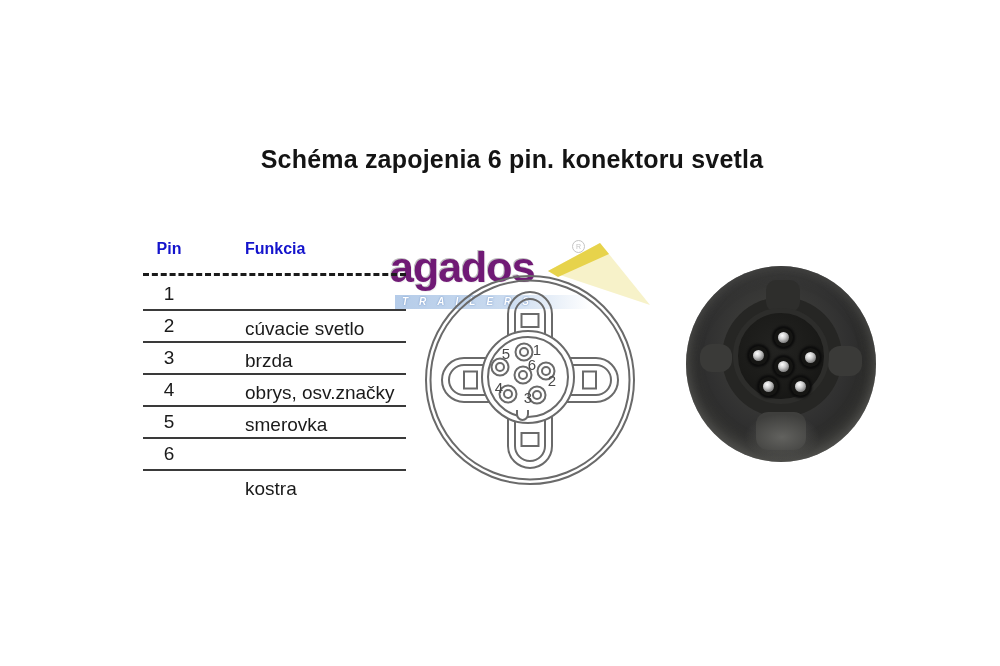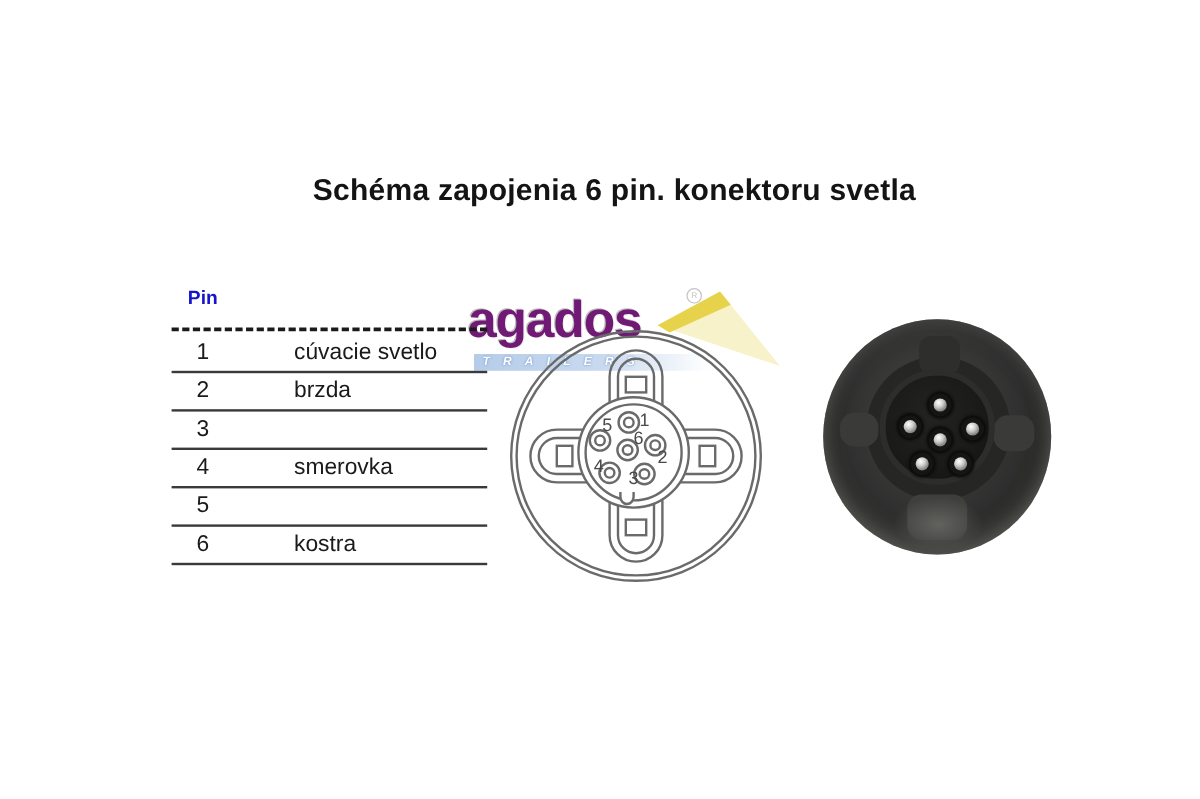--- a/index.html
+++ b/index.html
@@ -33,21 +33,21 @@
   
   .pin-table{position:absolute;left:143px;top:240px;width:263px;z-index:2;}
   .pt-header{height:33px;display:flex;align-items:flex-start;
     color:#1414cc;font-size:16px;font-weight:bold;}
   .pt-header .col-pin{width:52px;text-align:center;}
   .pt-header .col-fn{padding-left:50px;}
   .pt-dashes{border-top:3px dashed #1a1a1a;height:3px;}
   .pt-row{height:30px;line-height:30px;border-bottom:2px solid #3a3a3a;
     display:flex;font-size:19px;color:#1a1a1a;}
   .pt-row .col-pin{width:52px;text-align:center;}
-  .pt-row .col-fn{padding-left:50px;white-space:nowrap;}
+  .pt-row .col-fn{padding-left:50px;white-space:nowrap;margin-top:35px;}
   
   .connector-svg{position:absolute;left:415px;top:265px;z-index:2;}
   
   .photo{
     position:absolute;left:686px;top:266px;width:190px;height:196px;border-radius:50%;z-index:2;
     background:radial-gradient(ellipse at 48% 42%,#454543 0%,#3a3a38 30%,#303030 52%,#282826 70%,#343432 88%,#4c4c4a 97%,#6e6e6c 100%);
     box-shadow:inset 0 -8px 16px rgba(135,135,130,0.45), inset 0 6px 12px rgba(70,70,68,0.6);
   }
   .ph{position:absolute;}
   .ph-collar{left:36px;top:31px;width:120px;height:120px;border-radius:50%;background:#262624;}
@@ -75,32 +75,34 @@
   <div class="wm-reg">R</div>
   <svg class="wm-arrow" width="104" height="66" viewBox="0 0 104 66">
     <polygon points="0,30 52,2 102,64" fill="#f7f2c9"></polygon>
     <polygon points="0,30 52,2 61,13 10,36" fill="#e7d34b"></polygon>
   </svg>
   <div class="wm-sub">TRAILERS</div>
 
   <div class="pin-table">
     <div class="pt-header">
       <span class="col-pin">Pin</span>
+      <span class="col-fn">Funkcia</span>
     </div>
     <div class="pt-dashes"></div>
     <div class="pt-row">
       <span class="col-pin">1</span>
       <span class="col-fn">cúvacie svetlo</span>
     </div>
     <div class="pt-row">
       <span class="col-pin">2</span>
       <span class="col-fn">brzda</span>
     </div>
     <div class="pt-row">
       <span class="col-pin">3</span>
+      <span class="col-fn">obrys, osv.značky</span>
     </div>
     <div class="pt-row">
       <span class="col-pin">4</span>
       <span class="col-fn">smerovka</span>
     </div>
     <div class="pt-row">
       <span class="col-pin">5</span>
     </div>
     <div class="pt-row">
       <span class="col-pin">6</span>

